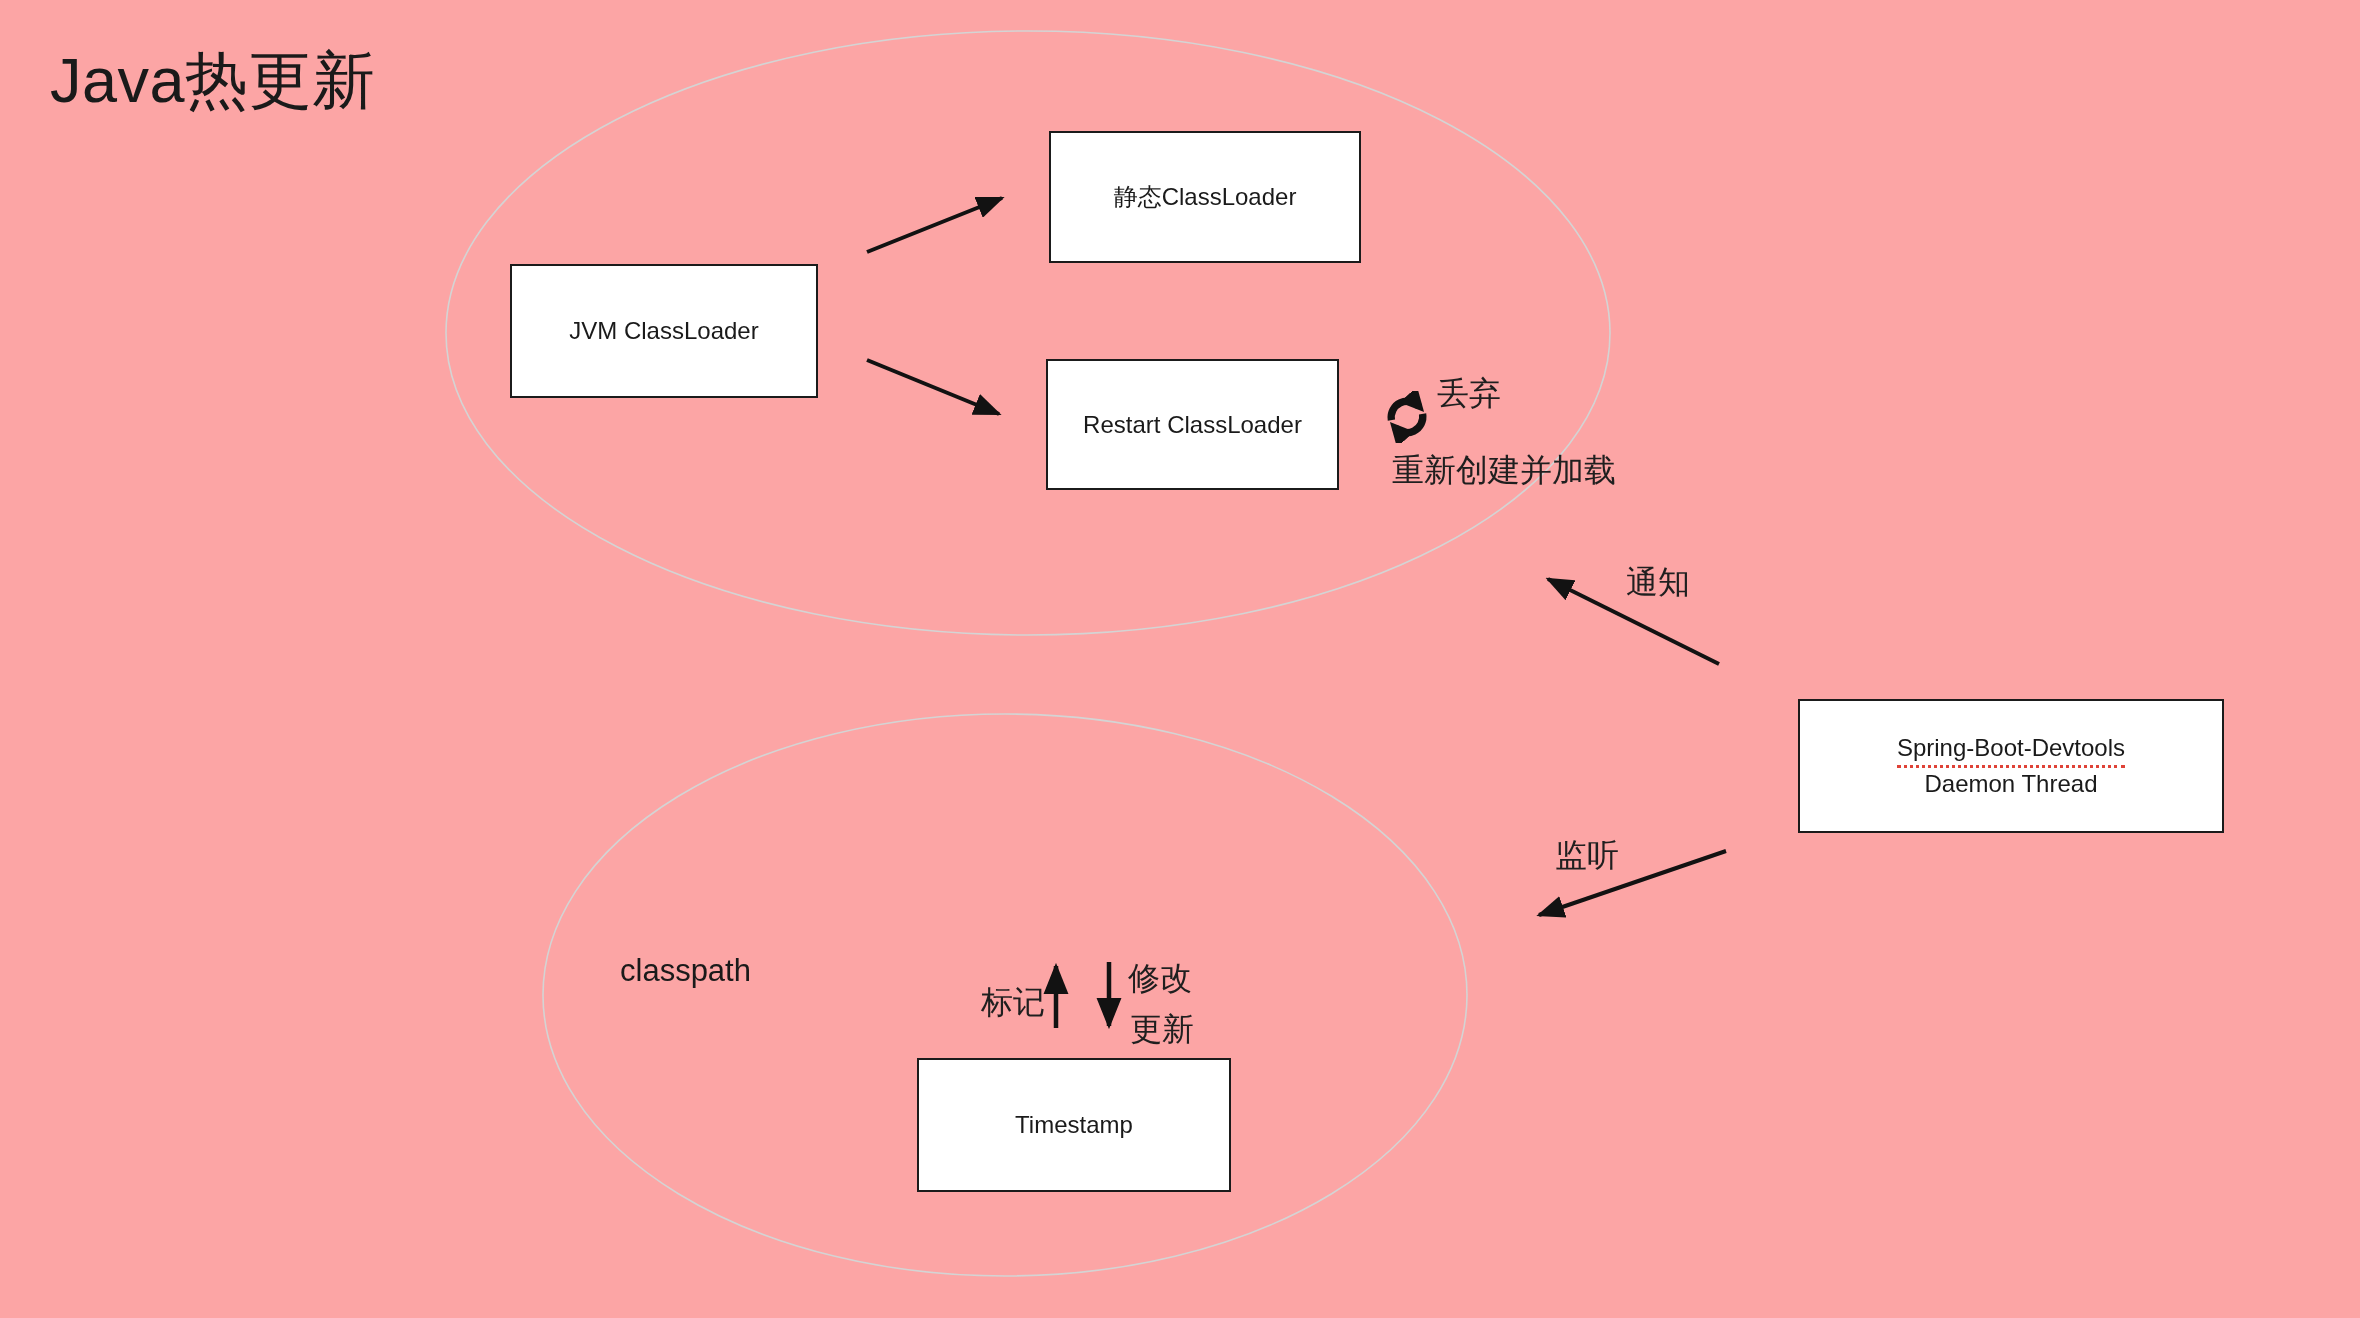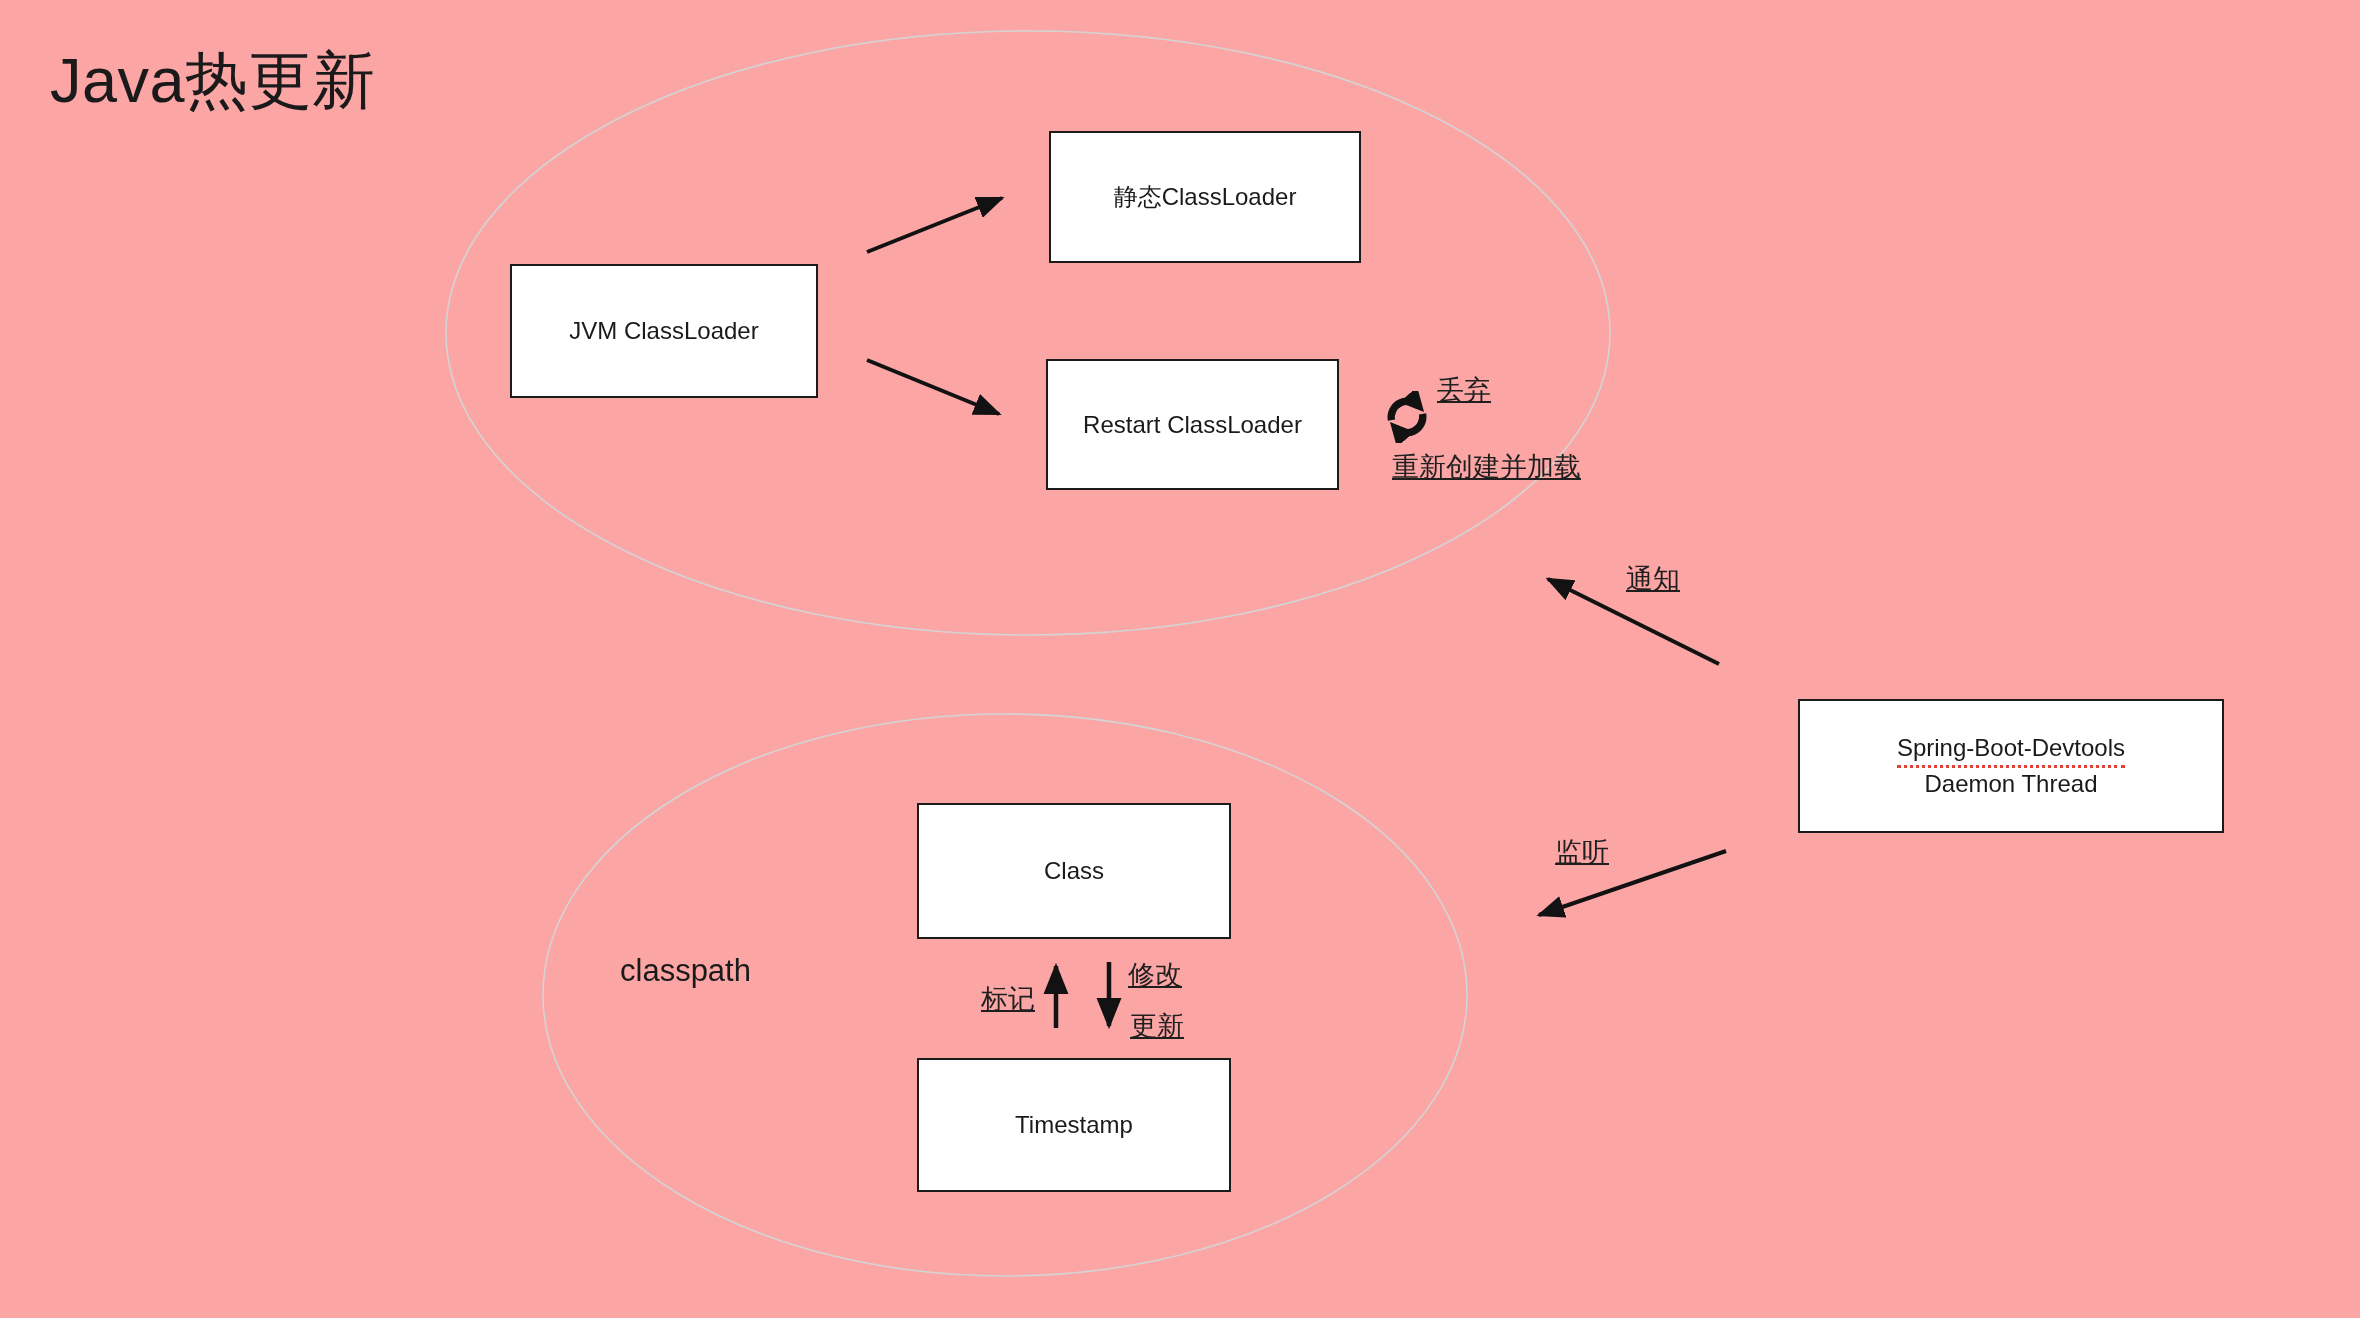--- a/index.html
+++ b/index.html
@@ -17,21 +17,21 @@
     display:flex; align-items:center; justify-content:center;
     font-size:24px; font-weight:400; text-align:center; white-space:nowrap;
   }
   .box-jvm       { left:510px;  top:264px; width:304px; height:130px; }
   .box-static    { left:1049px; top:131px; width:308px; height:128px; }
   .box-restart   { left:1046px; top:359px; width:289px; height:127px;text-align:right; }
   .box-devtools  { left:1798px; top:699px; width:422px; height:130px; flex-direction:column; line-height:1.35;text-align:right; }
   .box-class     { left:917px;  top:803px; width:310px; height:132px; }
   .box-timestamp { left:917px;  top:1058px; width:310px; height:130px; }
   .spellcheck { border-bottom:3px dotted #df4237; padding-bottom:1px; }
-  .anno { position:absolute; font-size:27px; font-weight:400; white-space:nowrap; color:#1f1f1f;text-decoration:underline; }
+  .anno { position:absolute; font-size:32px; font-weight:400; white-space:nowrap; color:#1f1f1f; }
   .anno-discard  { left:1437px; top:372px; }
   .anno-recreate { left:1392px; top:449px; }
   .anno-notify   { left:1626px; top:561px; }
   .anno-listen   { left:1555px; top:834px; }
   .anno-mark     { left:981px;  top:981px; }
   .anno-modify   { left:1128px; top:957px; }
   .anno-update   { left:1130px; top:1008px; }
   .label-classpath { position:absolute; left:620px; top:953px; font-size:31px; font-weight:500; }
   .recycle { position:absolute; left:1381px; top:391px; width:52px; height:52px; }
 </style>
@@ -76,23 +76,20 @@
 
   <div class="box box-restart">
     <span>Restart ClassLoader</span>
   </div>
 
   <div class="box box-devtools">
     <span class="spellcheck">Spring-Boot-Devtools</span>
     <span>Daemon Thread</span>
   </div>
 
-  <div class="box box-class">
-    <span>Class</span>
-  </div>
 
   <div class="box box-timestamp">
     <span>Timestamp</span>
   </div>
 
   <svg class="recycle" viewBox="0 0 24 24">
     <defs>
       <marker id="ahs" viewBox="0 0 8 8" refX="5.5" refY="4" markerWidth="3.2" markerHeight="3.2" orient="auto">
         <path d="M0,0 L8,4 L0,8 z" fill="#121212"></path>
       </marker>

